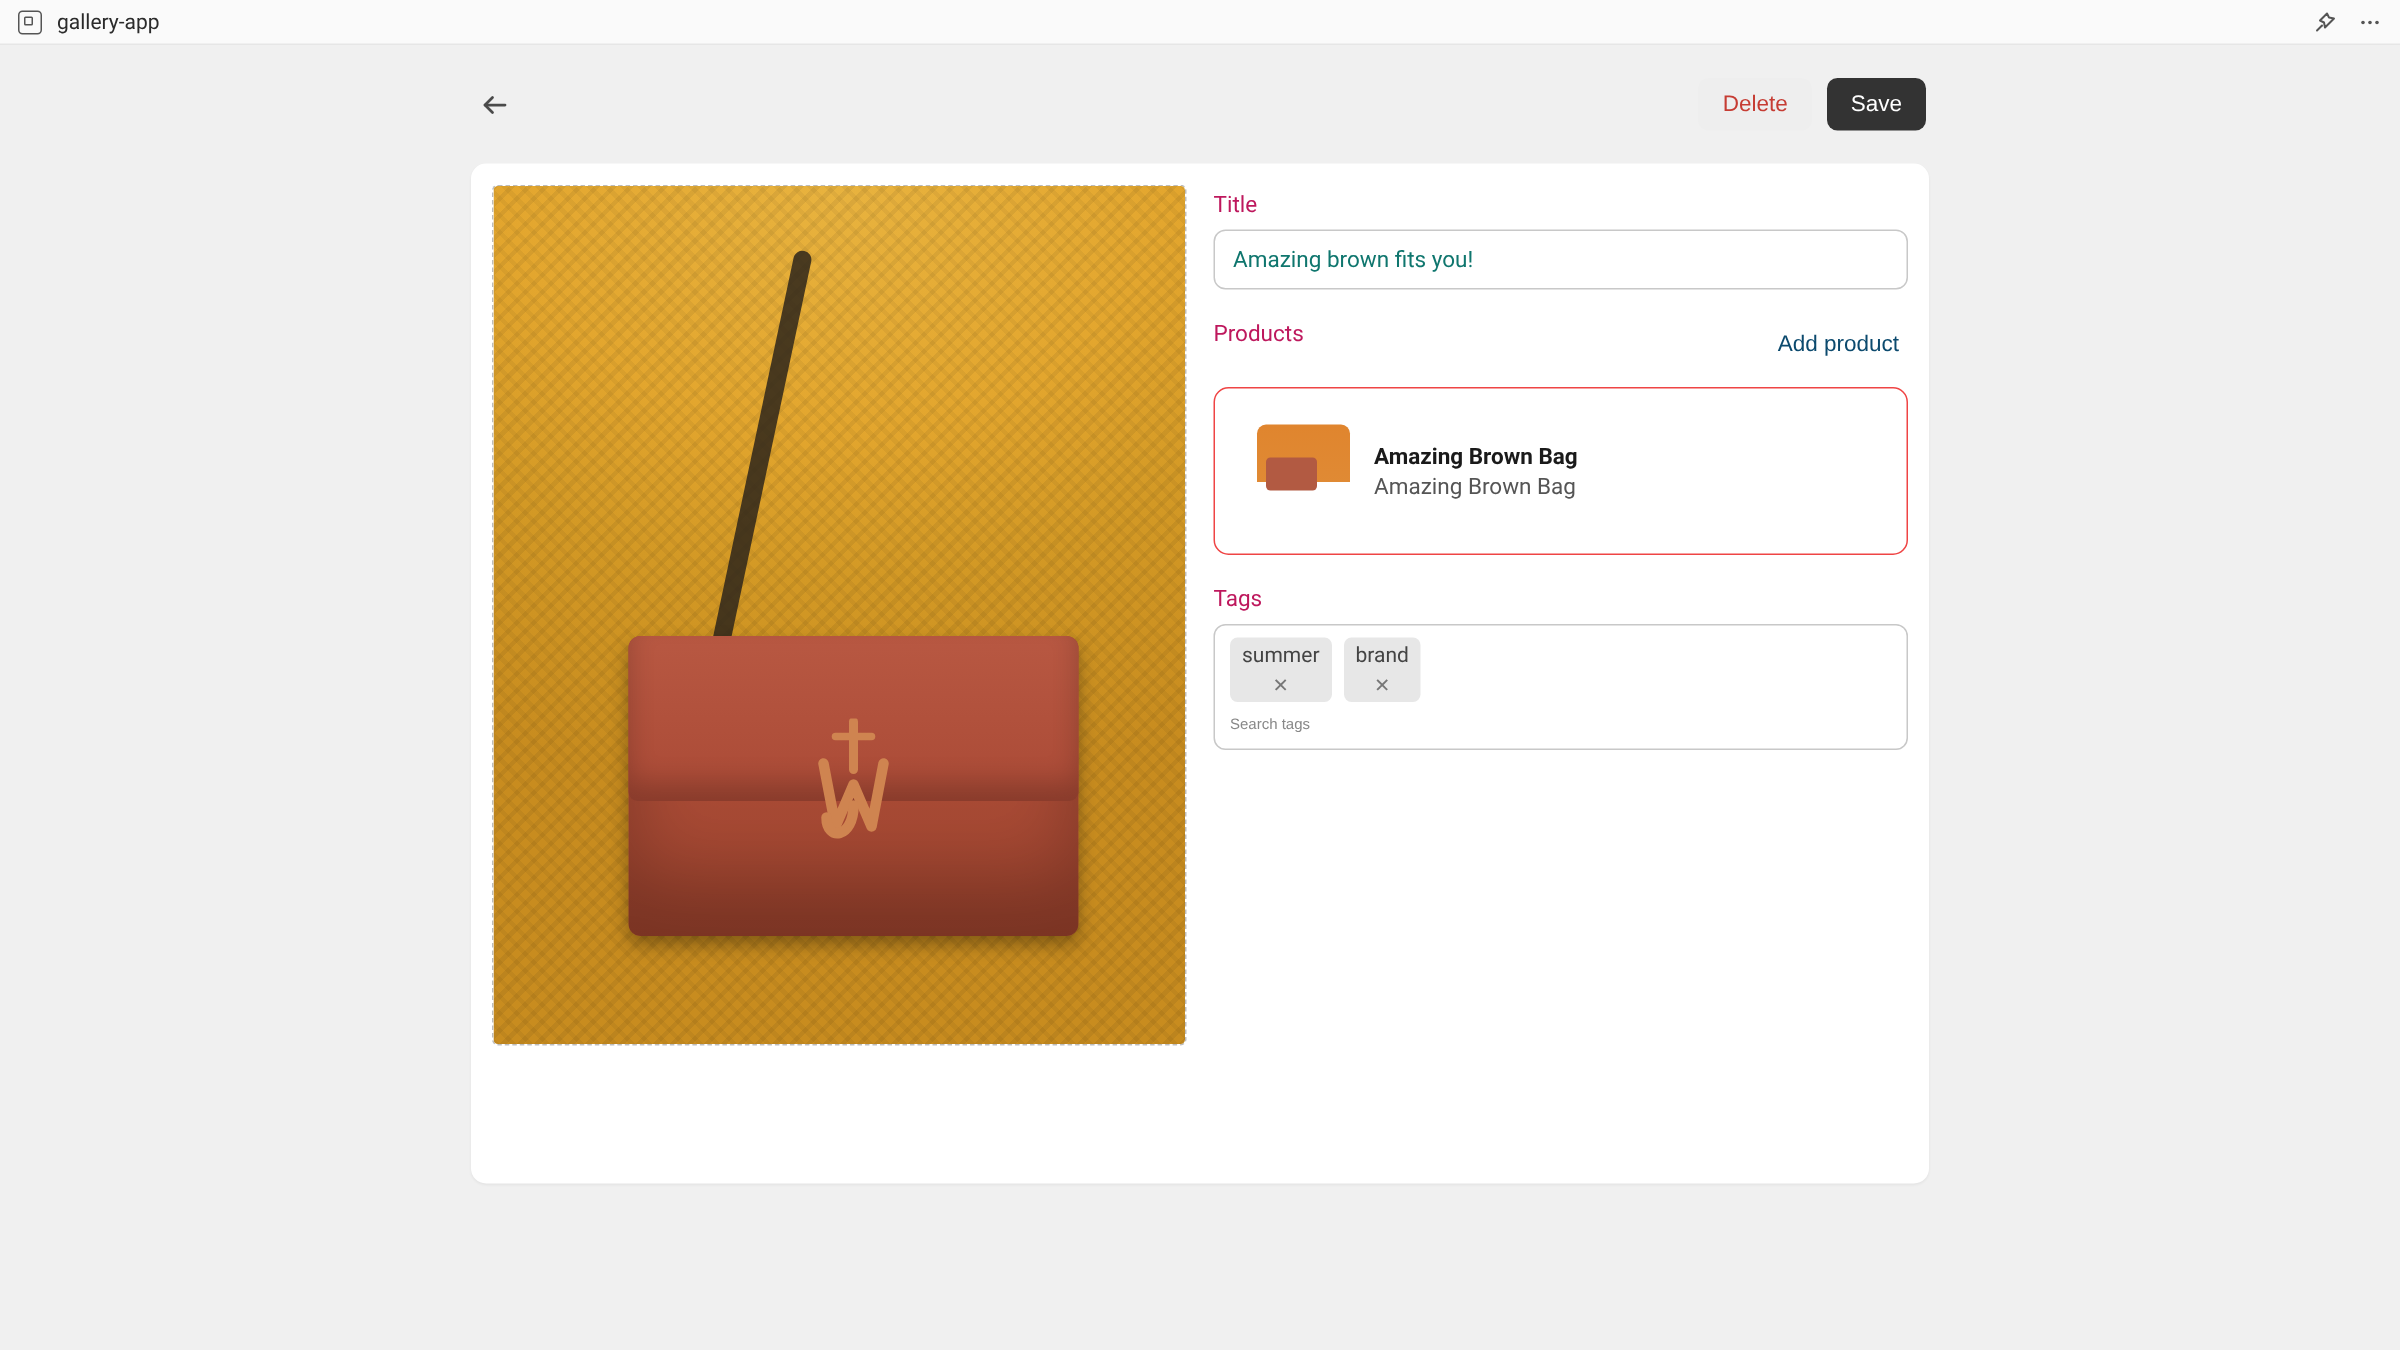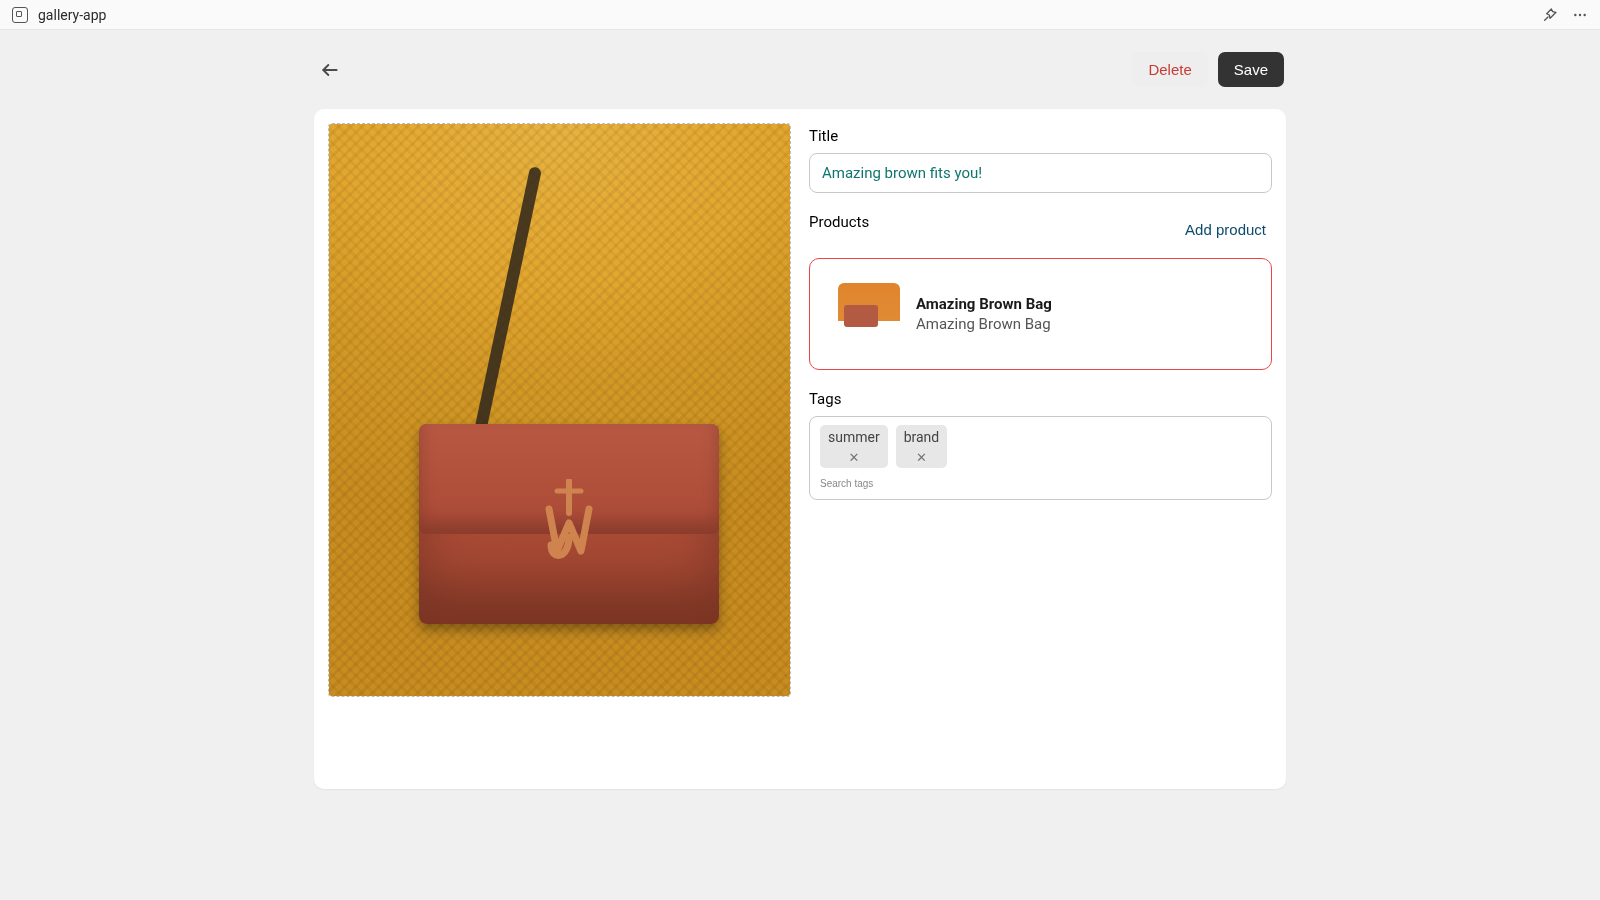--- a/index.html
+++ b/index.html
@@ -143,21 +143,21 @@
     width: 70px; height: 100px;
     display: flex; align-items: center; justify-content: center;
     color: #d68b52;
   }
 
   .form-col {
     flex: 1;
     padding-top: 4px;
   }
   .field-label {
-    color: #000000;
+    color: #be185d;
     font-size: 15px;
     margin-bottom: 8px;
   }
   .text-input, .textarea {
     width: 100%;
     border: 1px solid #c8c8c8;
     border-radius: 8px;
     padding: 10px 12px;
     font-size: 15px;
     color: #0f766e;

